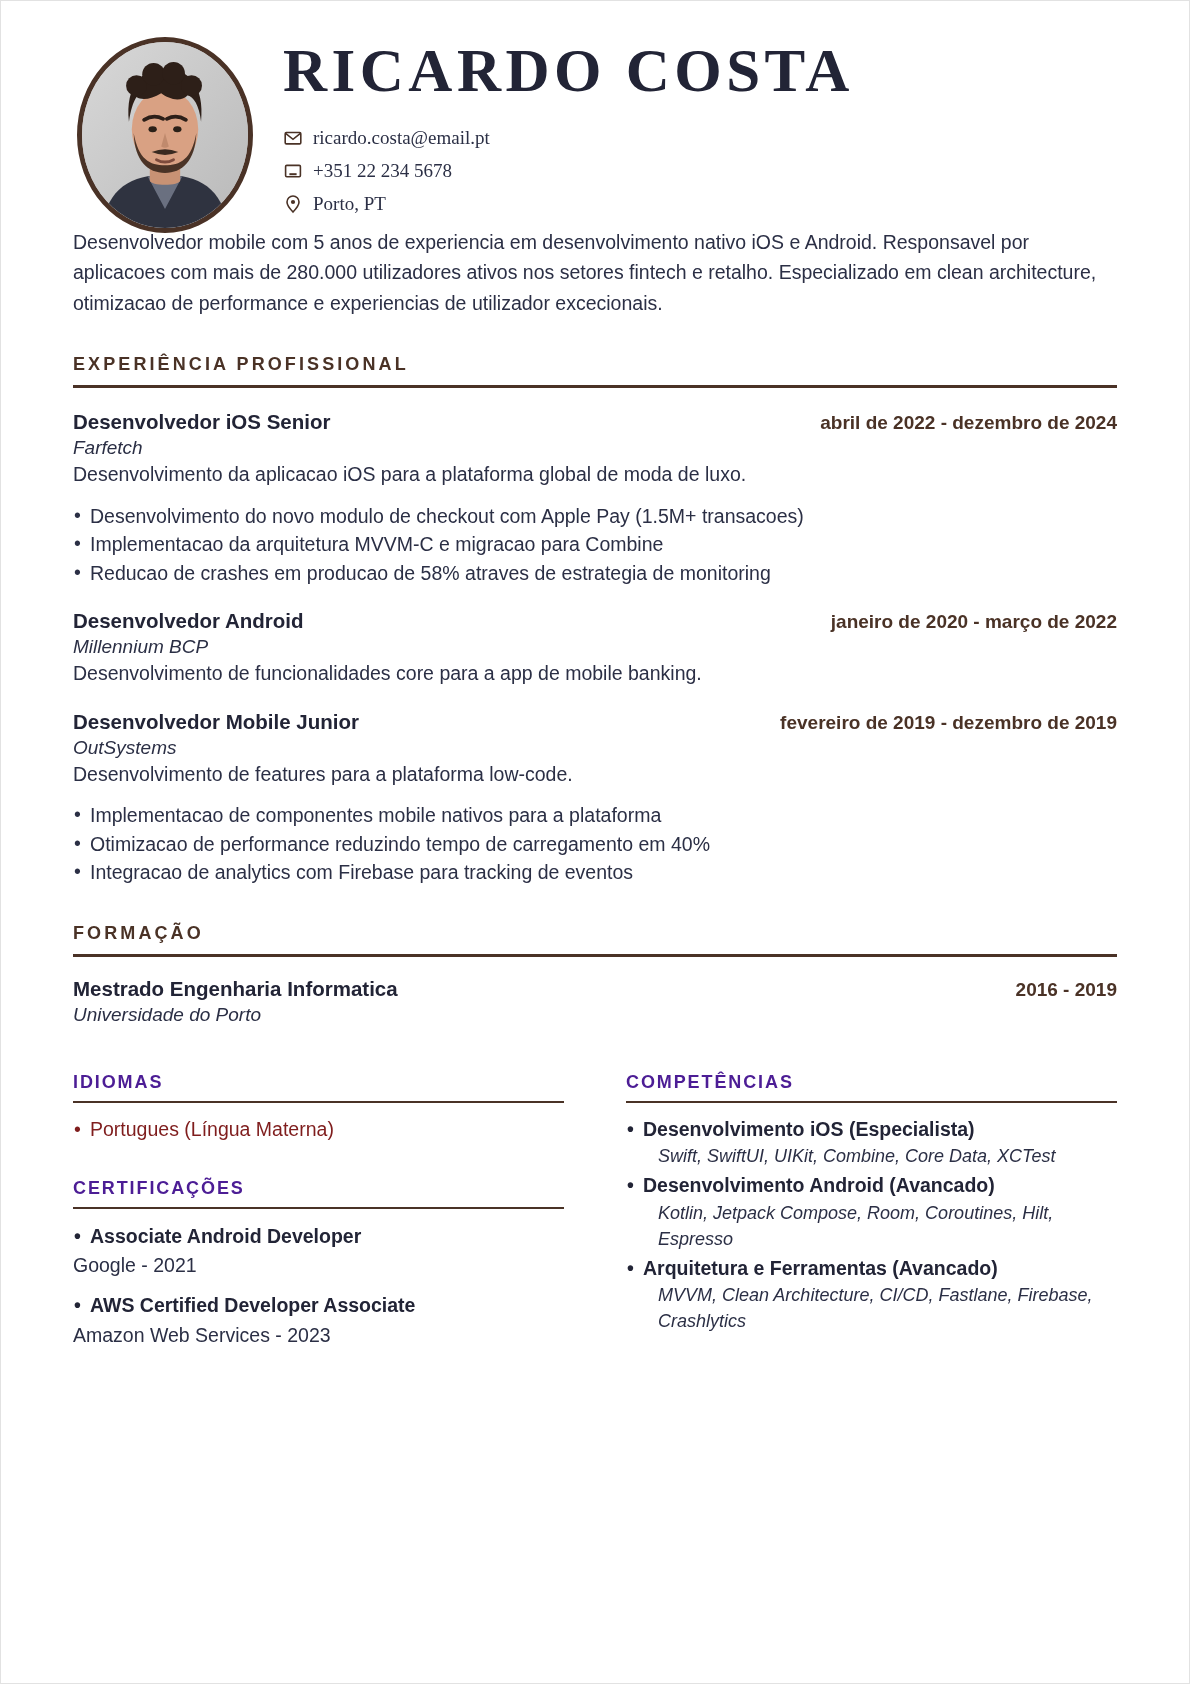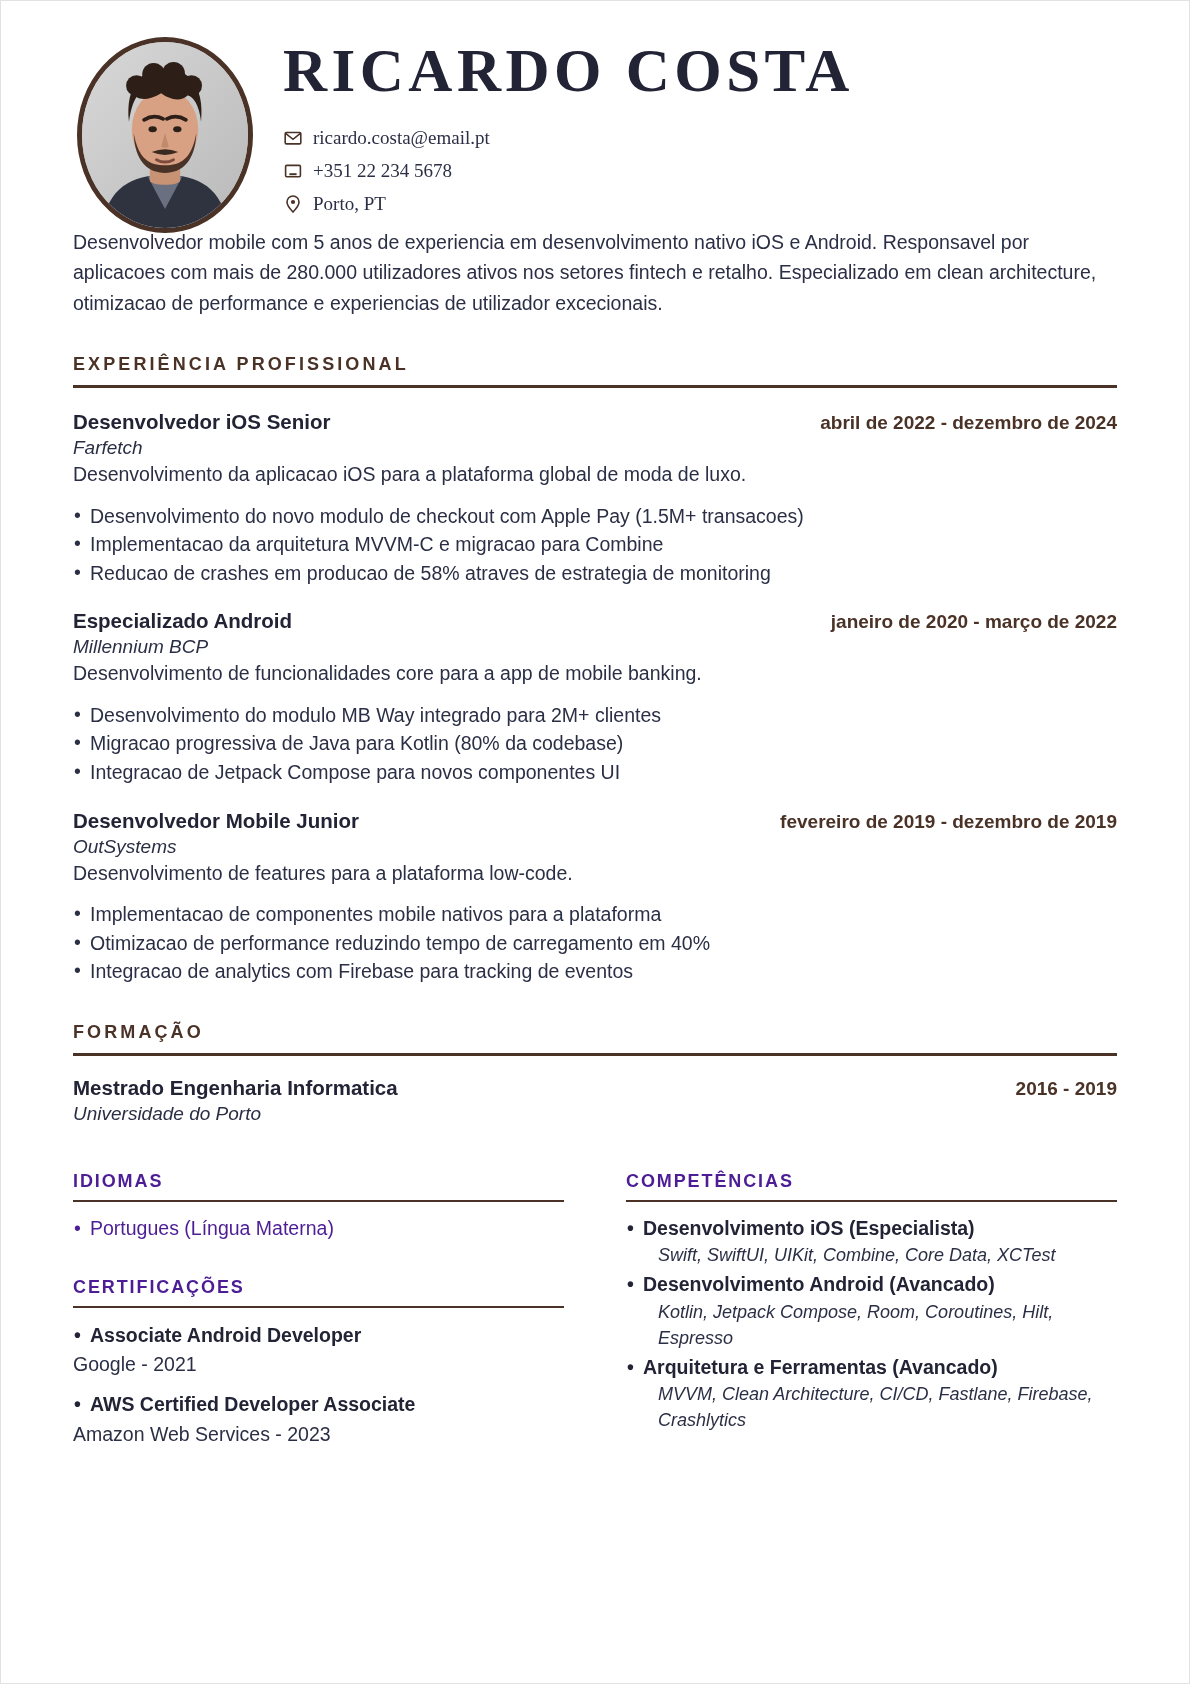--- a/index.html
+++ b/index.html
@@ -175,21 +175,21 @@
     text-transform: uppercase;
   }
   .sub-rule {
     margin-top: 8px;
     border-bottom: 2px solid #4a3226;
   }
 
   .plain-list { list-style: none; margin-top: 12px; }
   .plain-list li {
     font-size: 19.5px;
-    color: #4c1d95;
+    color: #7f1d1d;
     line-height: 1.47;
     padding-left: 17px;
     position: relative;
   }
   .plain-list li::before {
     content: "•";
     position: absolute;
     left: 1px;
   }
 
@@ -341,30 +341,25 @@
       <div class="entry-desc">Desenvolvimento da aplicacao iOS para a plataforma global de moda de luxo.</div>
       <ul class="bullets">
         <li>Desenvolvimento do novo modulo de checkout com Apple Pay (1.5M+ transacoes)</li>
         <li>Implementacao da arquitetura MVVM-C e migracao para Combine</li>
         <li>Reducao de crashes em producao de 58% atraves de estrategia de monitoring</li>
       </ul>
     </div>
 
     <div class="entry">
       <div class="entry-top">
-        <div class="entry-title">Especializado Android</div>
+        <div class="entry-title">Desenvolvedor Android</div>
         <div class="entry-date">janeiro de 2020 - março de 2022</div>
       </div>
       <div class="entry-org">Millennium BCP</div>
       <div class="entry-desc">Desenvolvimento de funcionalidades core para a app de mobile banking.</div>
-      <ul class="bullets">
-        <li>Desenvolvimento do modulo MB Way integrado para 2M+ clientes</li>
-        <li>Migracao progressiva de Java para Kotlin (80% da codebase)</li>
-        <li>Integracao de Jetpack Compose para novos componentes UI</li>
-      </ul>
     </div>
 
     <div class="entry">
       <div class="entry-top">
         <div class="entry-title">Desenvolvedor Mobile Junior</div>
         <div class="entry-date">fevereiro de 2019 - dezembro de 2019</div>
       </div>
       <div class="entry-org">OutSystems</div>
       <div class="entry-desc">Desenvolvimento de features para a plataforma low-code.</div>
       <ul class="bullets">

